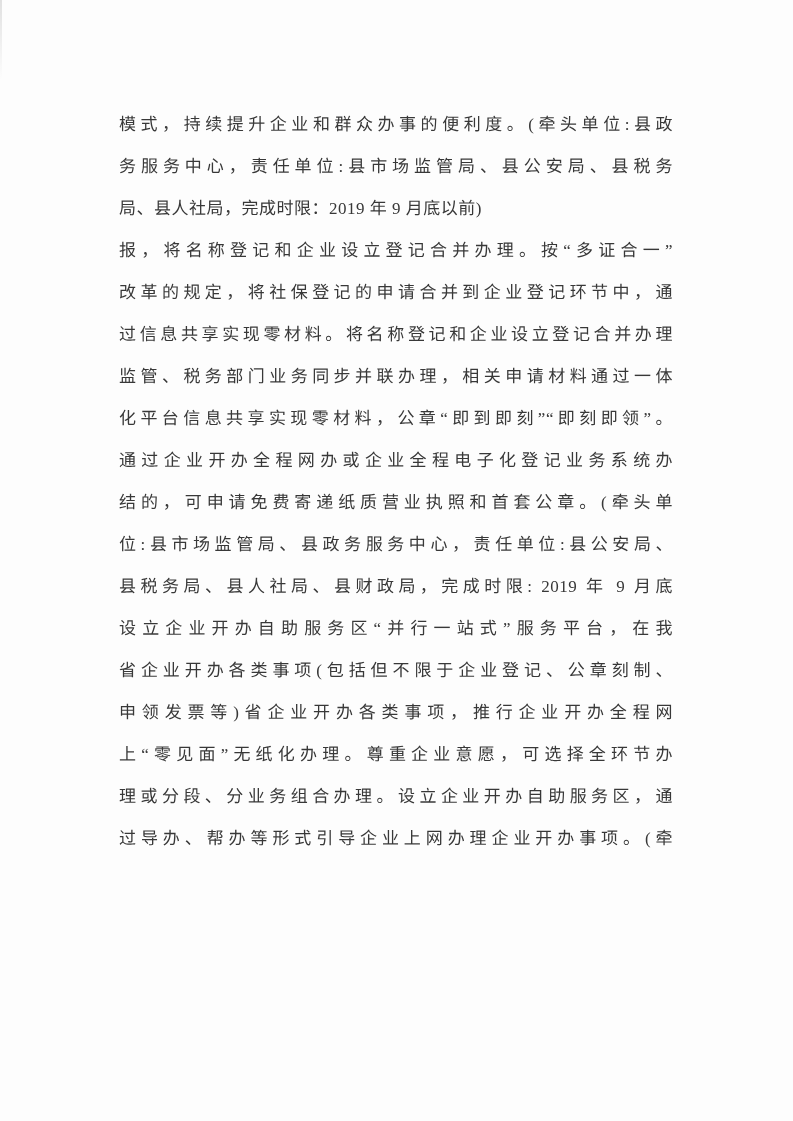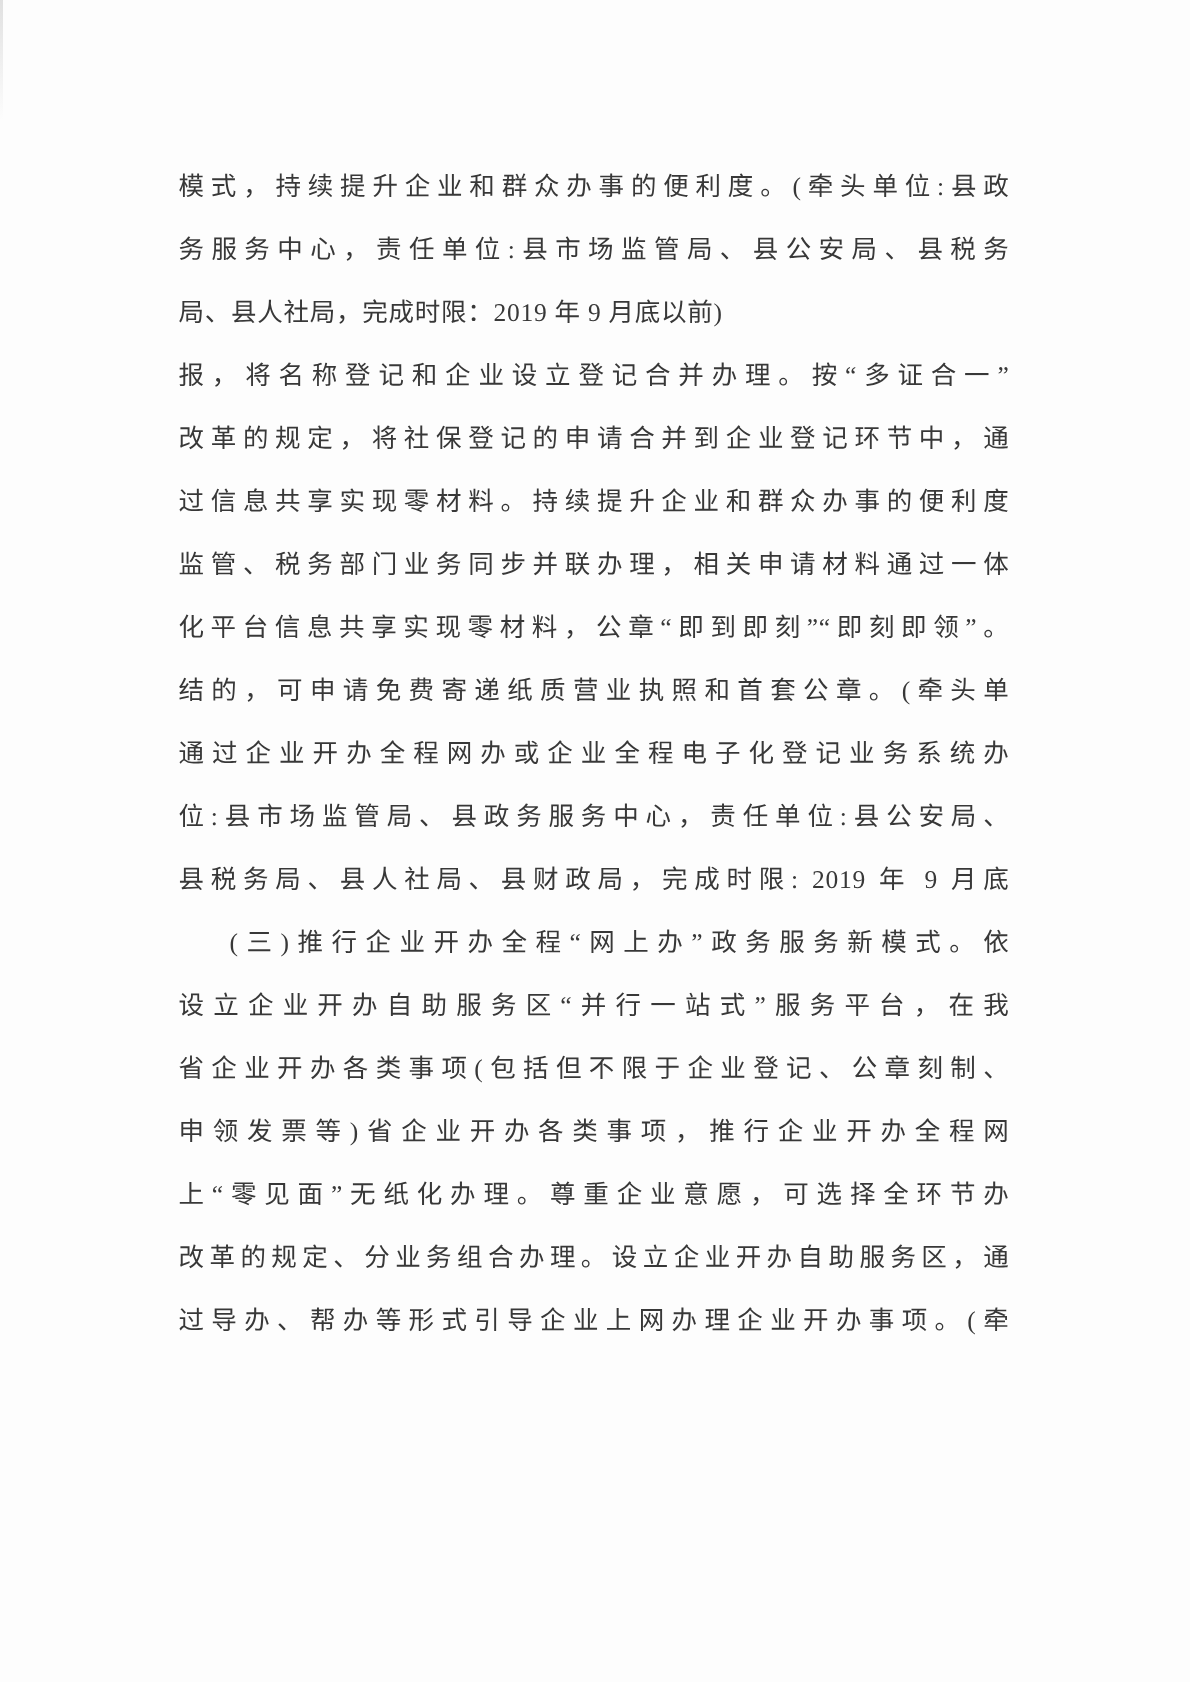--- a/index.html
+++ b/index.html
@@ -60,31 +60,30 @@
   <div class="edge-artifact"></div>
   <div class="doc-body" id="doc-body" style="color: rgb(56, 56, 56);">
       <div class="paragraph">
         <div class="line">模式，持续提升企业和群众办事的便利度。(牵头单位:县政</div>
         <div class="line">务服务中心，责任单位:县市场监管局、县公安局、县税务</div>
         <div class="line para-end">局、县人社局，完成时限：2019 年 9 月底以前)</div>
       </div>
       <div class="paragraph">
         <div class="line">报，将名称登记和企业设立登记合并办理。按“多证合一”</div>
         <div class="line">改革的规定，将社保登记的申请合并到企业登记环节中，通</div>
-        <div class="line">过信息共享实现零材料。持续提升企业和群众办事的便利度</div>
+        <div class="line">过信息共享实现零材料。将名称登记和企业设立登记合并办理</div>
         <div class="line">监管、税务部门业务同步并联办理，相关申请材料通过一体</div>
         <div class="line">化平台信息共享实现零材料，公章“即到即刻”“即刻即领”。</div>
+        <div class="line">通过企业开办全程网办或企业全程电子化登记业务系统办</div>
         <div class="line">结的，可申请免费寄递纸质营业执照和首套公章。(牵头单</div>
-        <div class="line">通过企业开办全程网办或企业全程电子化登记业务系统办</div>
         <div class="line">位:县市场监管局、县政务服务中心，责任单位:县公安局、</div>
         <div class="line">县税务局、县人社局、县财政局，完成时限: 2019 年 9 月底</div>
       </div>
       <div class="paragraph">
-        <div class="line indent">(三)推行企业开办全程“网上办”政务服务新模式。依</div>
         <div class="line">设立企业开办自助服务区“并行一站式”服务平台，在我</div>
         <div class="line">省企业开办各类事项(包括但不限于企业登记、公章刻制、</div>
         <div class="line">申领发票等)省企业开办各类事项，推行企业开办全程网</div>
         <div class="line">上“零见面”无纸化办理。尊重企业意愿，可选择全环节办</div>
-        <div class="line">改革的规定、分业务组合办理。设立企业开办自助服务区，通</div>
+        <div class="line">理或分段、分业务组合办理。设立企业开办自助服务区，通</div>
         <div class="line">过导办、帮办等形式引导企业上网办理企业开办事项。(牵</div>
       </div>
     </div>
 </div>
 
 </body></html>

